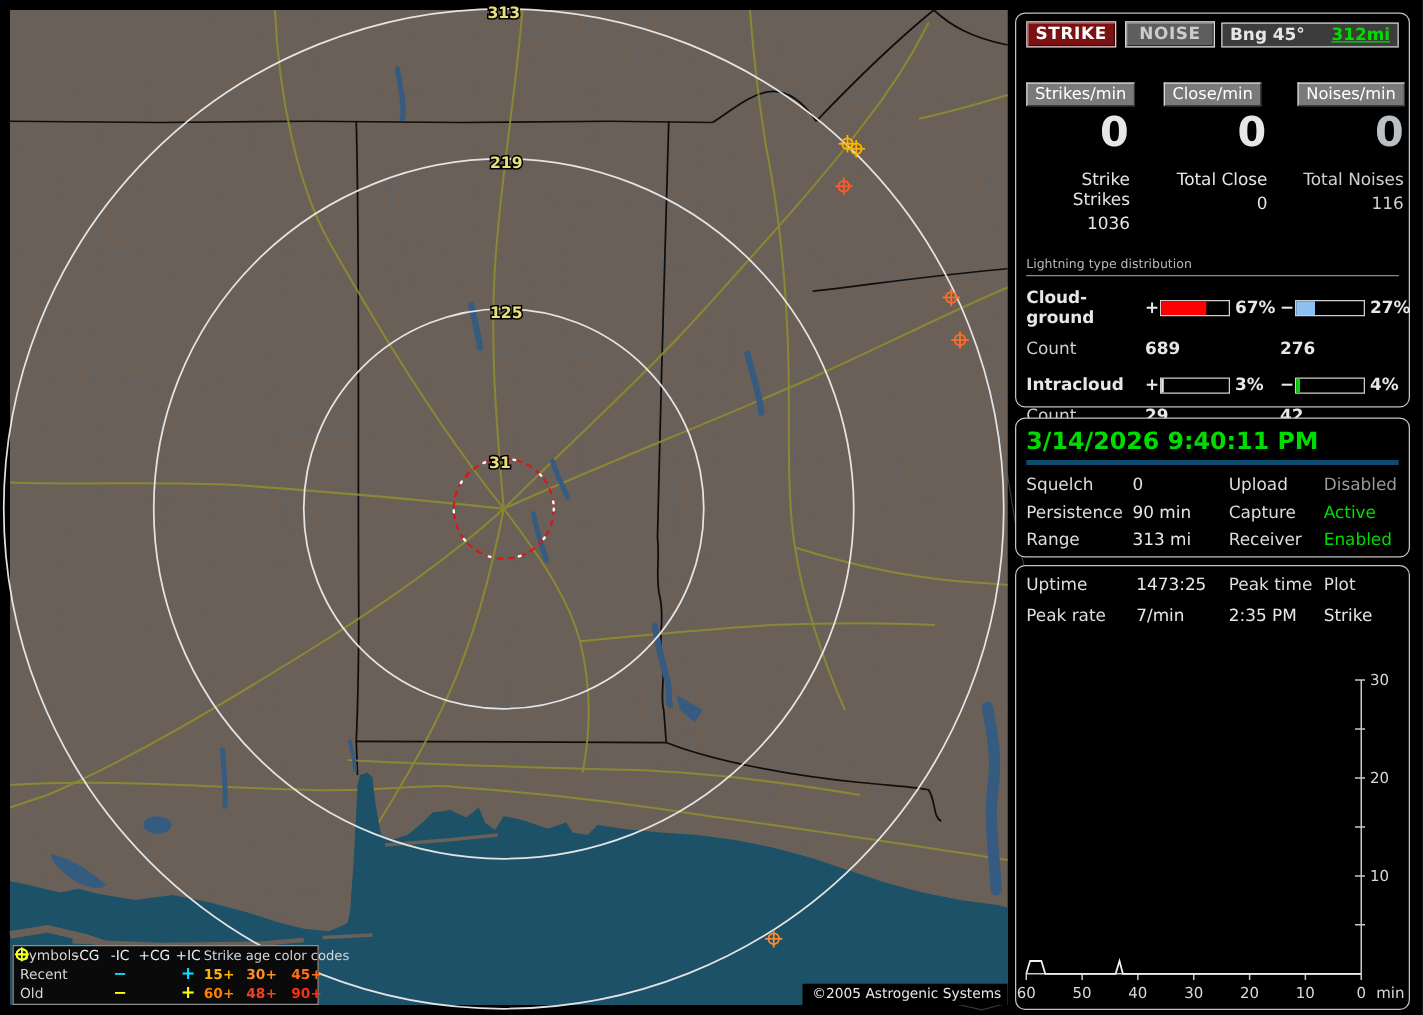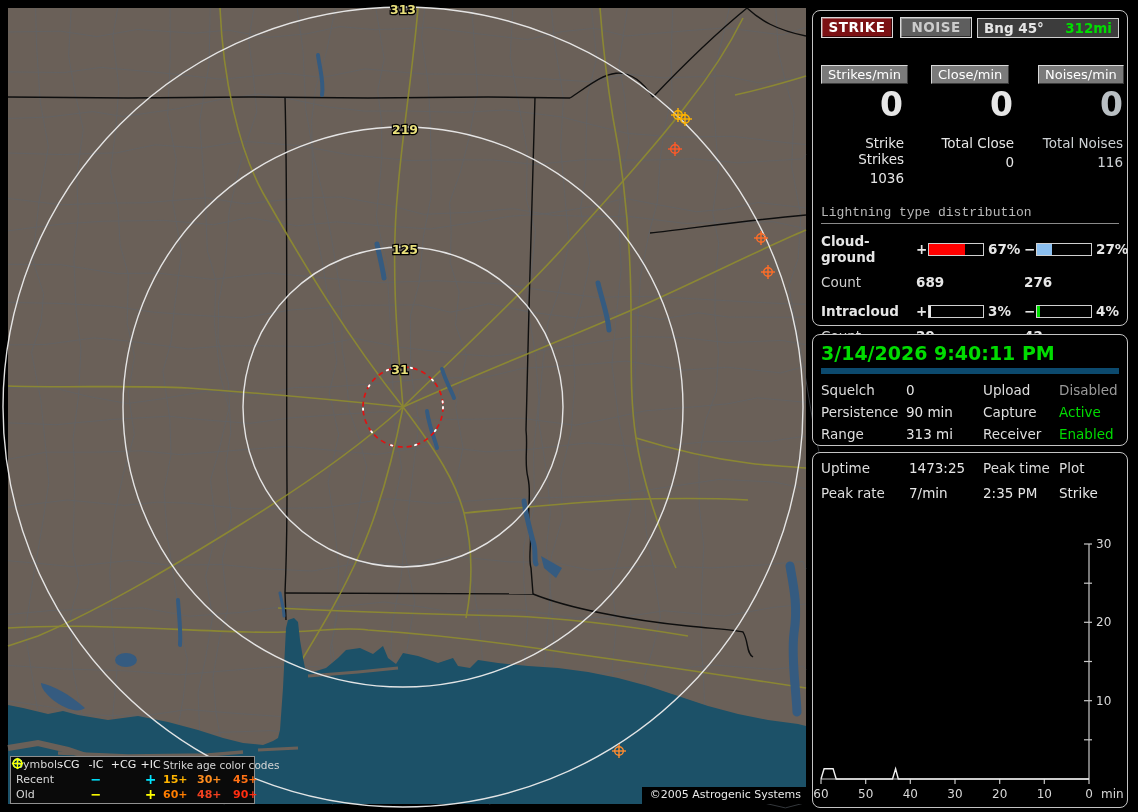--- a/index.html
+++ b/index.html
@@ -32,52 +32,52 @@
   .panel-trend{top:452px;height:356px;}
 
   .toprow{display:flex;margin-top:6px;height:21px;align-items:center;}
   .btn{box-sizing:border-box;height:21px;line-height:18px;text-align:center;font-size:13.5px;
        font-weight:bold;border:1px solid #d8d8d8;
        box-shadow:inset 1px 1px 0 rgba(255,255,255,.35), inset -1px -1px 0 rgba(0,0,0,.55);}
   .btn-strike{width:72px;background:#7c1114;color:#ffffff;letter-spacing:.5px;}
   .btn-noise{width:72px;background:#5e5e5e;color:#cccccc;margin-left:7px;letter-spacing:.5px;}
   .bng{margin-left:auto;width:142px;height:20px;background:#3c3c3c;border:1px solid #cfcfcf;
        display:flex;align-items:center;font-size:13.5px;font-weight:bold;padding:0 6px;box-sizing:border-box;}
-  .bng .rng{margin-left:auto;}
+  .bng .rng{margin-left:auto;text-decoration:underline;}
 
   .ctr-grid{display:grid;grid-template-columns:103px 110px 89px;margin-top:26px;}
   .ctr-label{display:inline-block;background:#7a7a7a;color:#fff;font-size:13px;line-height:17px;
              padding:0 6px;border:1px solid;border-color:#d9d9d9 #3a3a3a #3a3a3a #d9d9d9;}
   .ctr-val{font-size:33px;font-weight:bold;line-height:1;margin-top:4px;text-align:right;}
   .c1 .ctr-val{padding-right:21px;} .c2 .ctr-val{padding-right:21px;} .c3 .ctr-val{padding-right:0;}
   .c2{text-align:left;padding-left:7px;} .c3{text-align:left;padding-left:4px;}
   .dim{color:#b9bfc3;}
 
   .tot-grid{display:grid;grid-template-columns:103px 110px 89px;margin-top:14px;font-size:13.5px;}
   .tot-grid .cell{text-align:right;}
   .tot-grid .cell.t1,.tot-grid .cell.t2{padding-right:20px;}
   .tot-val{margin-top:3px;}
   .dimtxt{color:#cdd1d4;}
 
-  .dist-title{margin-top:19px;color:#b9b9b9;font-size:13px;padding-bottom:3px;
-              border-bottom:1px solid #8a8a8a;font-family:Liberation Mono, monospace;}
+  .dist-title{margin-top:19px;color:#b9b9b9;font-size:10px;padding-bottom:3px;
+              border-bottom:1px solid #8a8a8a;}
   .dist-grid{display:grid;grid-template-columns:95px 12px 56px 40px 12px 56px 31px;
              align-items:center;font-size:13.5px;}
   .dg-r1{margin-top:9px;}
   .dist-name{font-weight:bold;}
   .sign{font-weight:bold;text-align:left;}
   .bar{height:11px;border:1px solid #d0d0d0;background:#000;position:relative;}
   .bar .fill{position:absolute;left:0;top:0;bottom:0;}
   .pct{font-weight:bold;padding-left:4px;}
   .cnt-grid{display:grid;grid-template-columns:95px 108px auto;font-size:13.5px;margin-top:9px;}
   .cnt-label{color:#cfcfcf;}
   .cnt-val{font-weight:bold;}
 
   .datetime{margin-top:7px;font-size:19px;font-weight:bold;padding-bottom:4px;
-            border-bottom:6px solid #0c4a6e;}
+            border-bottom:4px solid #0c4a6e;}
   .st-grid{display:grid;grid-template-columns:85px 77px 76px auto;row-gap:6px;margin-top:8px;
            font-size:13.5px;}
   .st-label{color:#dedede;}
 
   .tr-grid{display:grid;grid-template-columns:88px 74px 76px auto;row-gap:9px;margin-top:7px;
            font-size:13.5px;position:relative;z-index:2;}
   .tr-label{color:#dedede;}
   .trendrow{display:grid;grid-template-columns:88px auto;margin-top:12px;font-size:13.5px;
             position:relative;z-index:2;}
   .chart{position:absolute;inset:0;z-index:1;}

